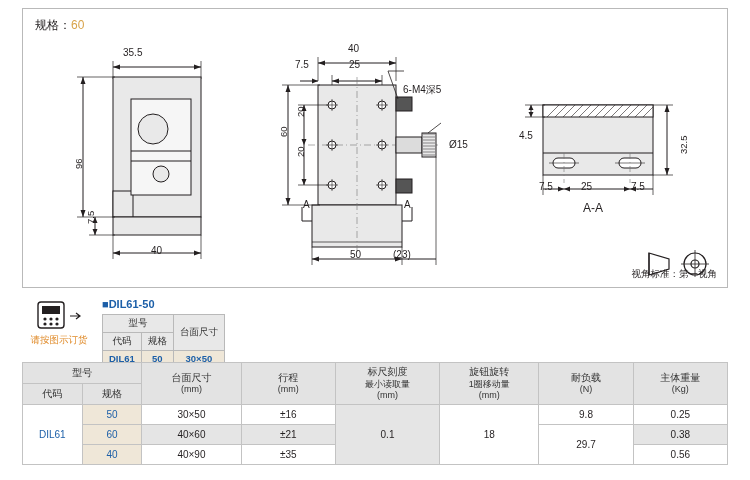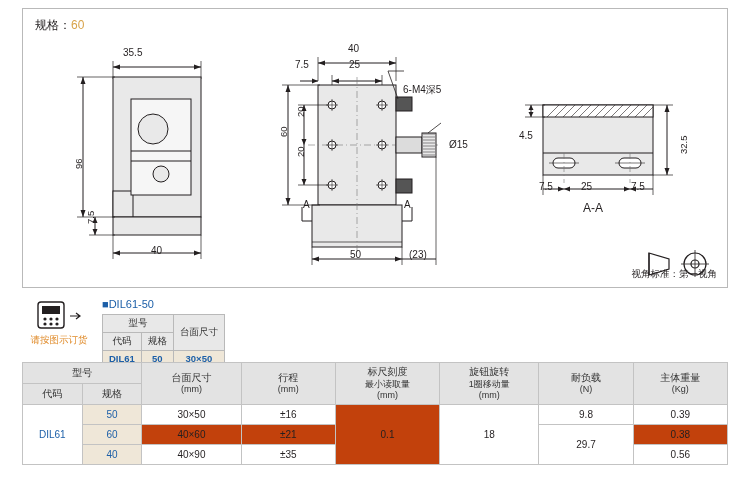--- a/index.html
+++ b/index.html
@@ -35,21 +35,21 @@
   svg { display: block; }
 
   
   .order-box { position: absolute; left: 22px; top: 298px; width: 310px; height: 56px; }
   .phone-box {
     position: absolute; left: 0; top: 0; width: 74px; height: 56px;
     display: flex; flex-direction: column; align-items: center; justify-content: flex-start;
   }
   .phone-cap { font-size: 9.5px; color: #e08b2a; margin-top: 2px; }
   .order-title {
-    position: absolute; left: 80px; top: 0; font-size: 11px; font-weight: normal; color: #1c5fa8;
+    position: absolute; left: 80px; top: 0; font-size: 11px; font-weight: bold; color: #1c5fa8;
   }
   .mini-table {
     position: absolute; left: 80px; top: 16px;
     border-collapse: collapse; font-size: 9.5px;
   }
   .mini-table td, .mini-table th {
     border: 1px solid #b9b9b9;
     padding: 2px 6px;
     text-align: center;
     font-weight: normal;
@@ -68,21 +68,21 @@
     border: 1px solid #c3c3c3;
     text-align: center;
     font-weight: normal;
     padding: 3px 2px;
     height: 20px;
   }
   .main-table thead th { background: #e3e3e3; color: #333; line-height: 1.15; }
   .sub { font-size: 9px; }
   .cell-blue { color: #1c5fa8; font-weight: bold; }
   .cell-tan { background: #efe7d8; }
-  .cell-tan2 { background: #c2410c; }
+  .cell-tan2 { background: #e5e5e5; }
 
   .view-note {
     position: absolute; right: 10px; bottom: 6px; font-size: 9.5px; color: #231f20;
   }
 </style>
 </head>
 <body>
 
 <div class="drawing-frame">
 
@@ -232,21 +232,21 @@
 
   <div class="dim" style="left:325px;top:34px;">40</div>
   <div class="dim" style="left:272px;top:50px;">7.5</div>
   <div class="dim" style="left:326px;top:50px;">25</div>
   <div class="dimv" style="left:255px;top:128px;">60</div>
   <div class="dimv" style="left:272px;top:108px;">20</div>
   <div class="dimv" style="left:272px;top:148px;">20</div>
   <div class="dim" style="left:380px;top:48px;margin-top:26px;">6-M4深5</div>
   <div class="dim" style="left:426px;top:114px;margin-top:16px;">Ø15</div>
   <div class="dim" style="left:327px;top:240px;">50</div>
-  <div class="dim" style="left:386px;top:240px;">(23)</div>
+  <div class="dim" style="left:370px;top:240px;">(23)</div>
   <div class="dim" style="left:280px;top:190px;">A</div>
   <div class="dim" style="left:381px;top:190px;">A</div>
 
   <svg width="200" height="180" style="position:absolute;left:490px;top:78px;">
 
     <rect x="30" y="18" width="110" height="70" fill="#e9e9e9" stroke="#231f20" stroke-width="1"></rect>
 
     <rect x="30" y="18" width="110" height="12" fill="#ffffff" stroke="#231f20" stroke-width="1"></rect>
     <g stroke="#231f20" stroke-width="0.6">
       <line x1="34" y1="30" x2="46" y2="18"></line>
@@ -390,21 +390,21 @@
   </thead>
   <tbody>
     <tr>
       <td rowspan="3" class="cell-blue" style="vertical-align:middle;">DIL61</td>
       <td class="cell-blue cell-tan">50</td>
       <td>30×50</td>
       <td>±16</td>
       <td rowspan="3" class="cell-tan2" style="vertical-align:middle;text-align:center;">0.1</td>
       <td rowspan="3" style="vertical-align:middle;">18</td>
       <td>9.8</td>
-      <td>0.39</td>
+      <td>0.25</td>
     </tr>
     <tr>
       <td class="cell-blue cell-tan">60</td>
       <td class="cell-tan2">40×60</td>
       <td class="cell-tan2">±21</td>
       <td rowspan="2" style="vertical-align:middle;">29.7</td>
       <td class="cell-tan2">0.38</td>
     </tr>
     <tr>
       <td class="cell-blue cell-tan">40</td>

